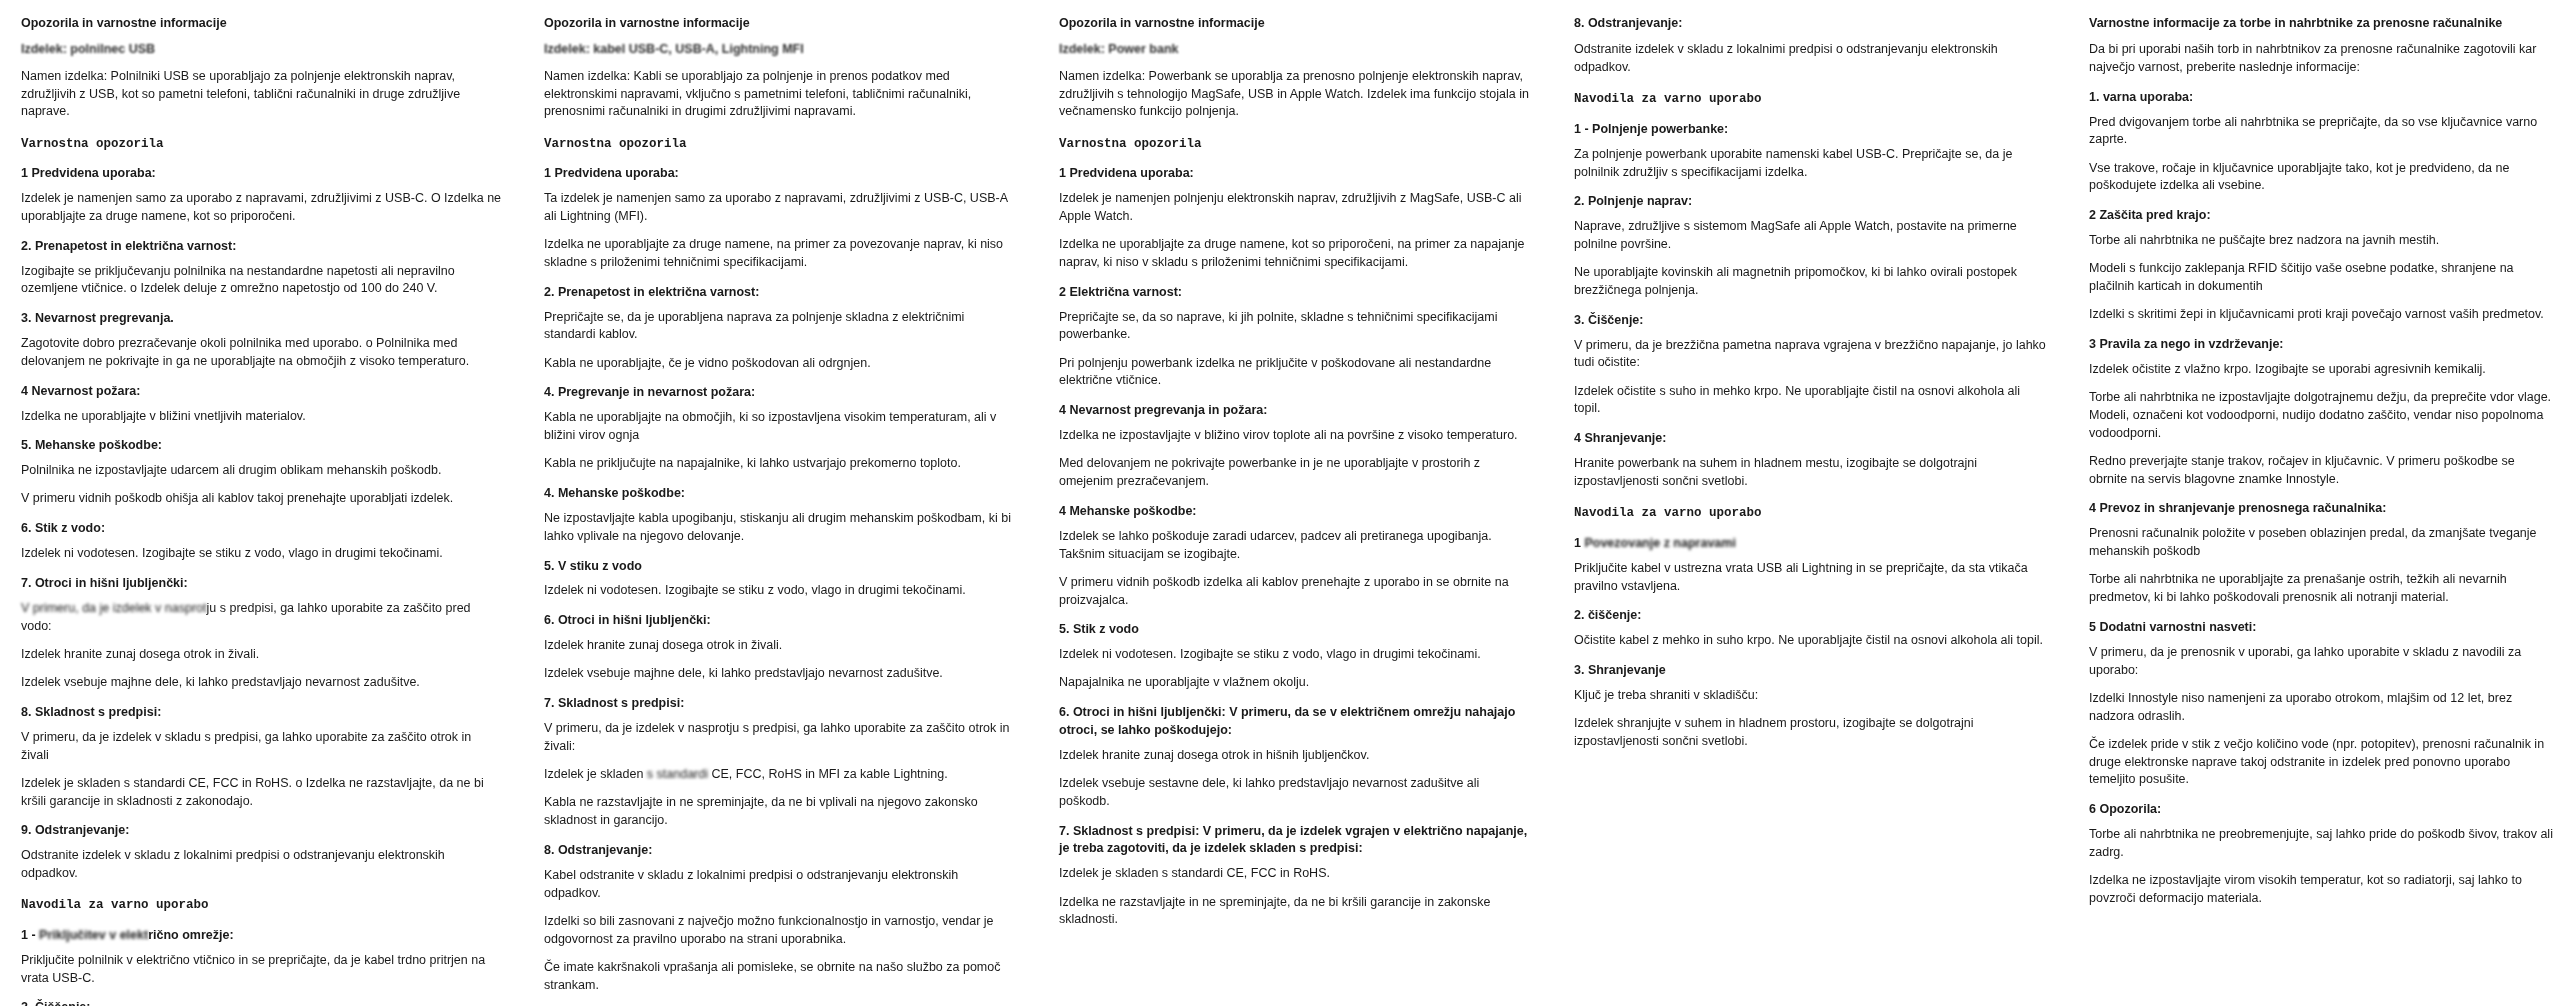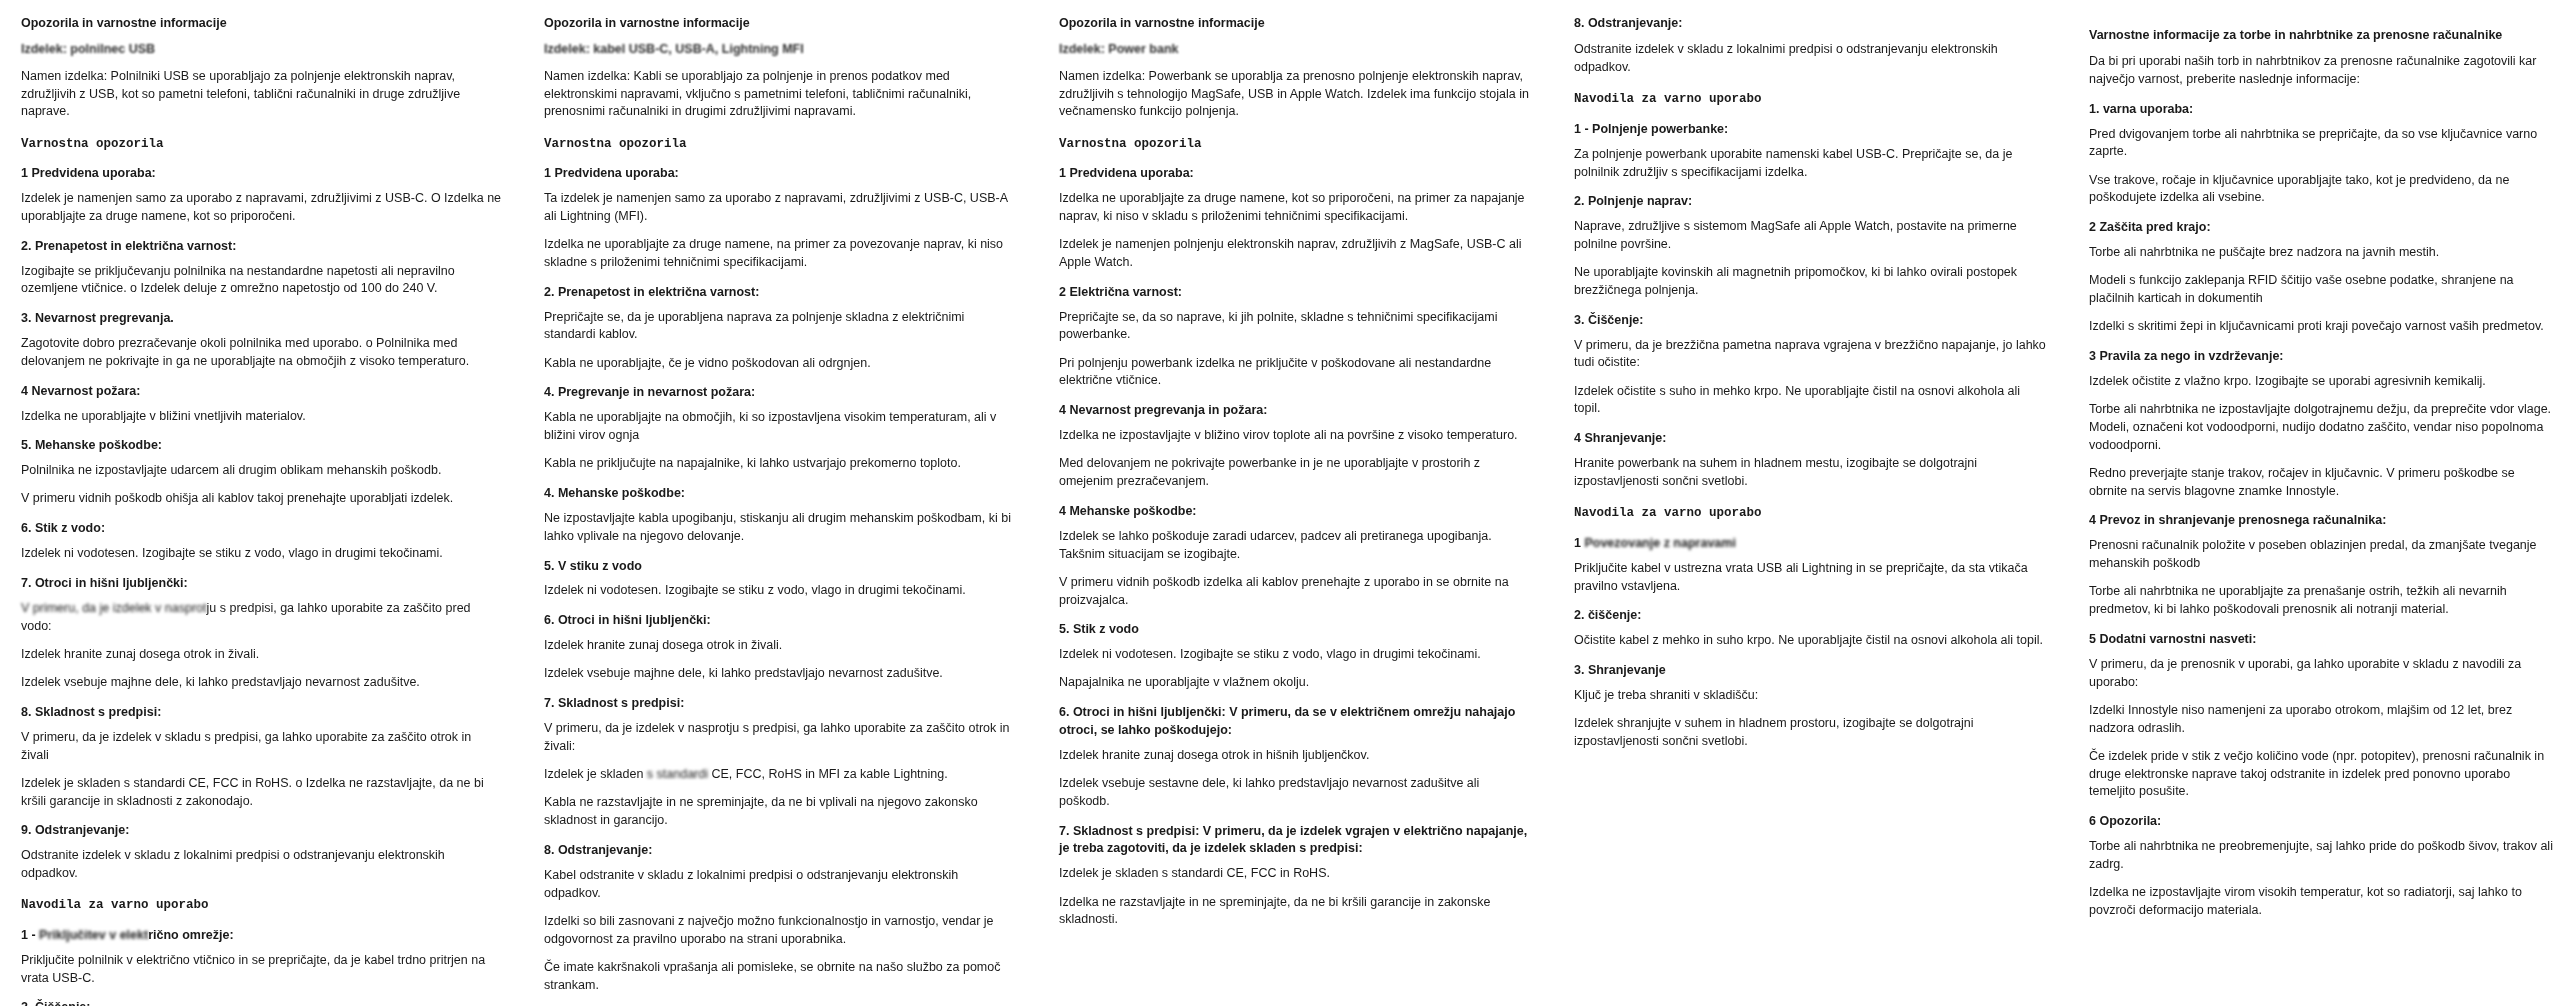--- a/index.html
+++ b/index.html
@@ -26,21 +26,21 @@
   .column {
     box-sizing: border-box;
     padding: 0 21px 0 21px;
     font-size: 12.5px;
     line-height: 1.42;
   }
   .col-0 { width: 523px; }
   .col-1 { width: 515px; }
   .col-2 { width: 515px; }
   .col-3 { width: 515px; }
-  .col-4 { width: 507px; margin-top: 12px; }
+  .col-4 { width: 507px; }
 
   .blk { margin: 0 0 10.5px 0; }
   .blk.h-strong {
     font-weight: bold;
     margin-bottom: 8.9px;
   }
   .blk.h-section {
     font-weight: bold;
     margin-top: 14.5px;
     margin-bottom: 8.9px;
@@ -131,22 +131,22 @@
       <div class="blk p">Kabel odstranite v skladu z lokalnimi predpisi o odstranjevanju elektronskih odpadkov.</div>
       <div class="blk p" style="margin-top: 0;">Izdelki so bili zasnovani z največjo možno funkcionalnostjo in varnostjo, vendar je odgovornost za pravilno uporabo na strani uporabnika.</div>
       <div class="blk p">Če imate kakršnakoli vprašanja ali pomisleke, se obrnite na našo službo za pomoč strankam.</div>
     </div>
   <div class="column col-2">
       <div class="blk h-strong">Opozorila in varnostne informacije</div>
       <div class="blk h-strong blurred">Izdelek: Power bank</div>
       <div class="blk p">Namen izdelka: Powerbank se uporablja za prenosno polnjenje elektronskih naprav, združljivih s tehnologijo MagSafe, USB in Apple Watch. Izdelek ima funkcijo stojala in večnamensko funkcijo polnjenja.</div>
       <div class="blk h-section">Varnostna opozorila</div>
       <div class="blk h-sub">1 Predvidena uporaba:</div>
+      <div class="blk p">Izdelek je namenjen polnjenju elektronskih naprav, združljivih z MagSafe, USB-C ali Apple Watch.</div>
       <div class="blk p">Izdelka ne uporabljajte za druge namene, kot so priporočeni, na primer za napajanje naprav, ki niso v skladu s priloženimi tehničnimi specifikacijami.</div>
-      <div class="blk p">Izdelek je namenjen polnjenju elektronskih naprav, združljivih z MagSafe, USB-C ali Apple Watch.</div>
       <div class="blk h-sub">2 Električna varnost:</div>
       <div class="blk p">Prepričajte se, da so naprave, ki jih polnite, skladne s tehničnimi specifikacijami powerbanke.</div>
       <div class="blk p">Pri polnjenju powerbank izdelka ne priključite v poškodovane ali nestandardne električne vtičnice.</div>
       <div class="blk h-sub">4 Nevarnost pregrevanja in požara:</div>
       <div class="blk p">Izdelka ne izpostavljajte v bližino virov toplote ali na površine z visoko temperaturo.</div>
       <div class="blk p">Med delovanjem ne pokrivajte powerbanke in je ne uporabljajte v prostorih z omejenim prezračevanjem.</div>
       <div class="blk h-sub">4 Mehanske poškodbe:</div>
       <div class="blk p">Izdelek se lahko poškoduje zaradi udarcev, padcev ali pretiranega upogibanja. Takšnim situacijam se izogibajte.</div>
       <div class="blk p">V primeru vidnih poškodb izdelka ali kablov prenehajte z uporabo in se obrnite na proizvajalca.</div>
       <div class="blk h-sub">5. Stik z vodo</div>

